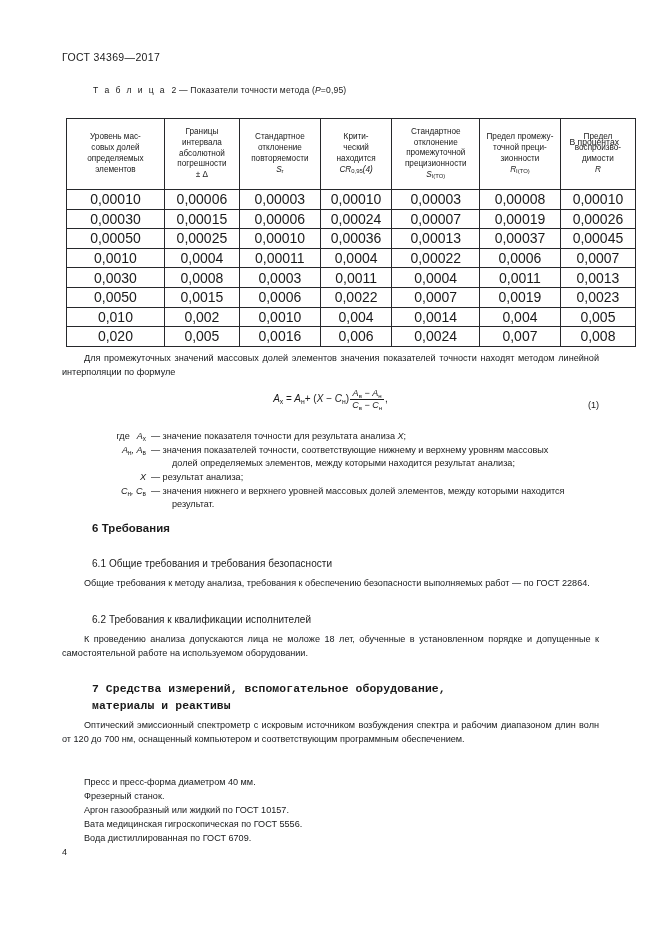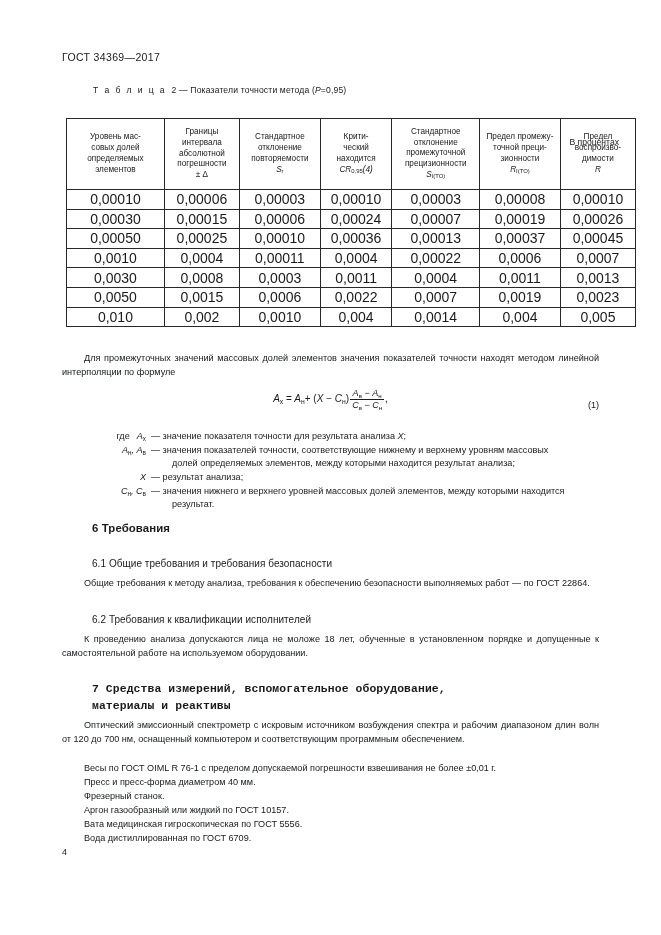--- a/index.html
+++ b/index.html
@@ -342,20 +342,29 @@
         <td>0,0023</td>
       </tr>
       <tr>
         <td>0,010</td>
         <td>0,002</td>
         <td>0,0010</td>
         <td>0,004</td>
         <td>0,0014</td>
         <td>0,004</td>
         <td>0,005</td>
+      </tr>
+      <tr>
+        <td>0,020</td>
+        <td>0,005</td>
+        <td>0,0016</td>
+        <td>0,006</td>
+        <td>0,0024</td>
+        <td>0,007</td>
+        <td>0,008</td>
       </tr>
     </tbody>
   </table>
 
   <div class="para" style="left:62px; top:352px; width:537px;">
     <span class="indent"></span><span>Для промежуточных значений массовых долей элементов значения показателей точности находят методом линейной интерполяции по формуле</span>
   </div>
 
   <div class="formula-line">
     <div class="formula-body">
@@ -406,23 +415,20 @@
 
   <div class="h1" style="left:92px; top:681px; width:500px;font-family:Liberation Mono, monospace;">
     <span>7 Средства измерений, вспомогательное оборудование,</span><br>
     <span>материалы и реактивы</span>
   </div>
 
   <div class="para" style="left:62px; top:719px; width:537px;">
     <span class="indent"></span><span>Оптический эмиссионный спектрометр с искровым источником возбуждения спектра и рабочим диапазоном длин волн от 120 до 700 нм, оснащенный компьютером и соответствующим программным обеспечением.</span>
   </div>
 
-  <div class="para nj" style="left:62px; top:762px; width:537px;">
-    <span class="indent"></span><span>Весы по ГОСТ OIML R 76-1 с пределом допускаемой погрешности взвешивания не более ±0,01 г.</span>
-  </div>
   <div class="para nj" style="left:62px; top:776px; width:537px;">
     <span class="indent"></span><span>Пресс и пресс-форма диаметром 40 мм.</span>
   </div>
   <div class="para nj" style="left:62px; top:790px; width:537px;">
     <span class="indent"></span><span>Фрезерный станок.</span>
   </div>
   <div class="para nj" style="left:62px; top:804px; width:537px;">
     <span class="indent"></span><span>Аргон газообразный или жидкий по ГОСТ 10157.</span>
   </div>
   <div class="para nj" style="left:62px; top:818px; width:537px;">

